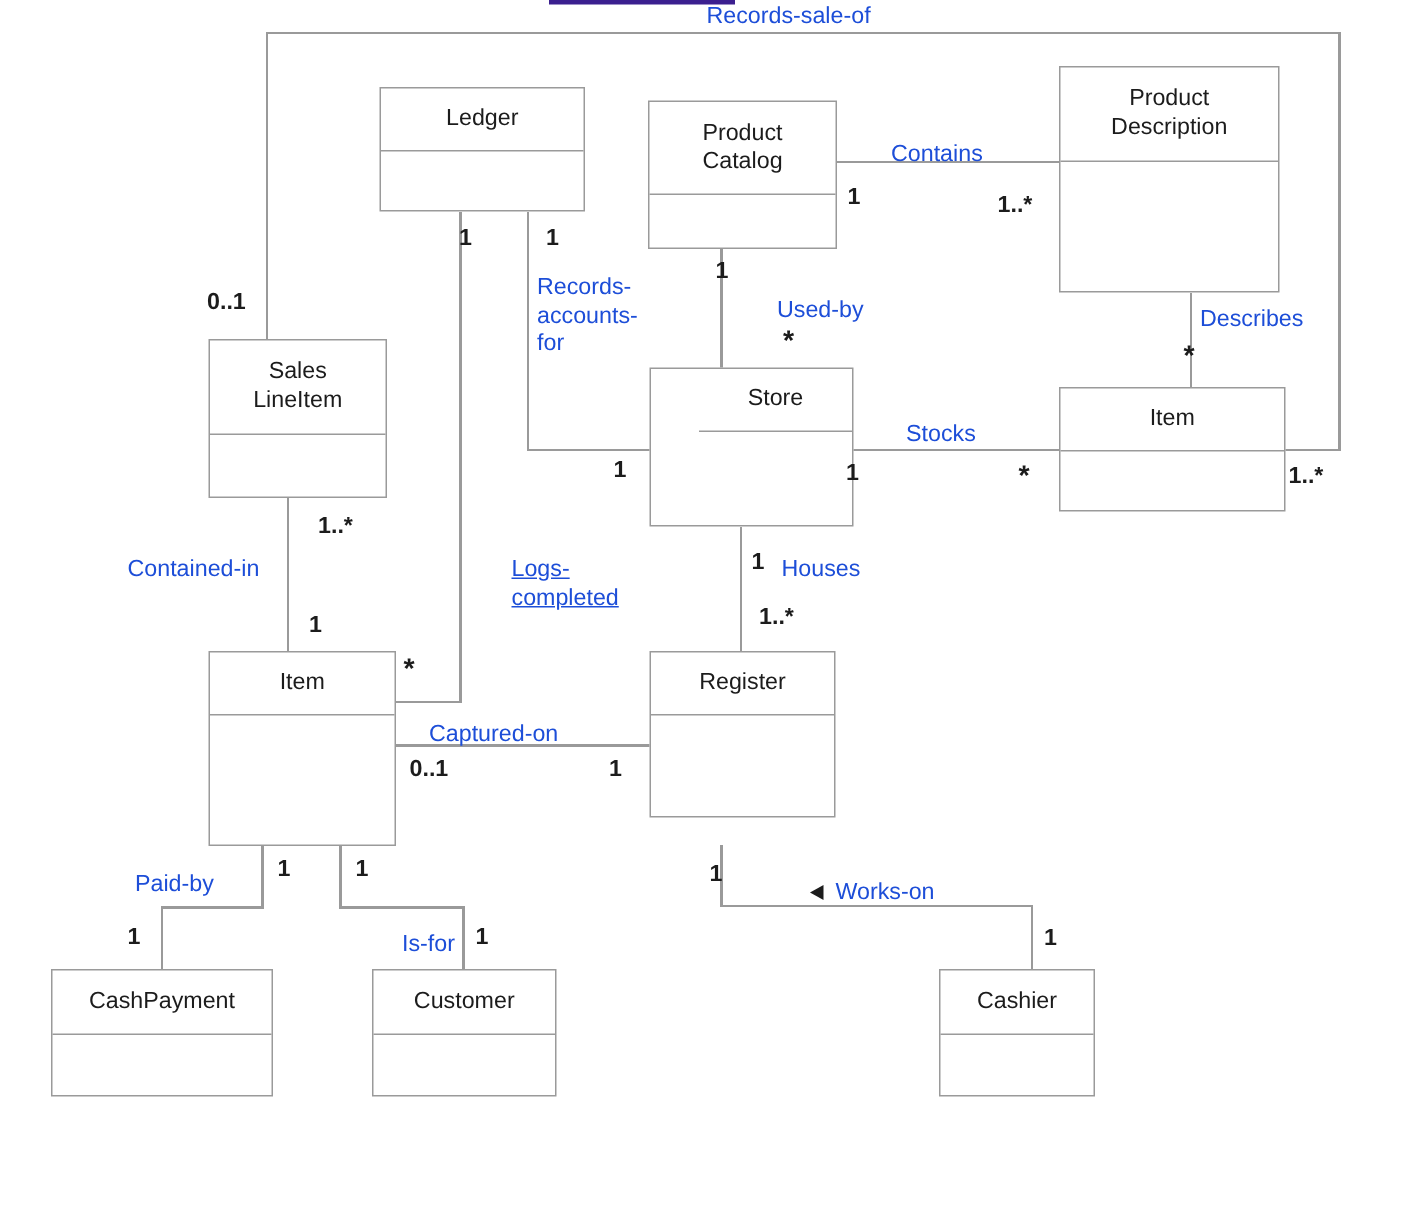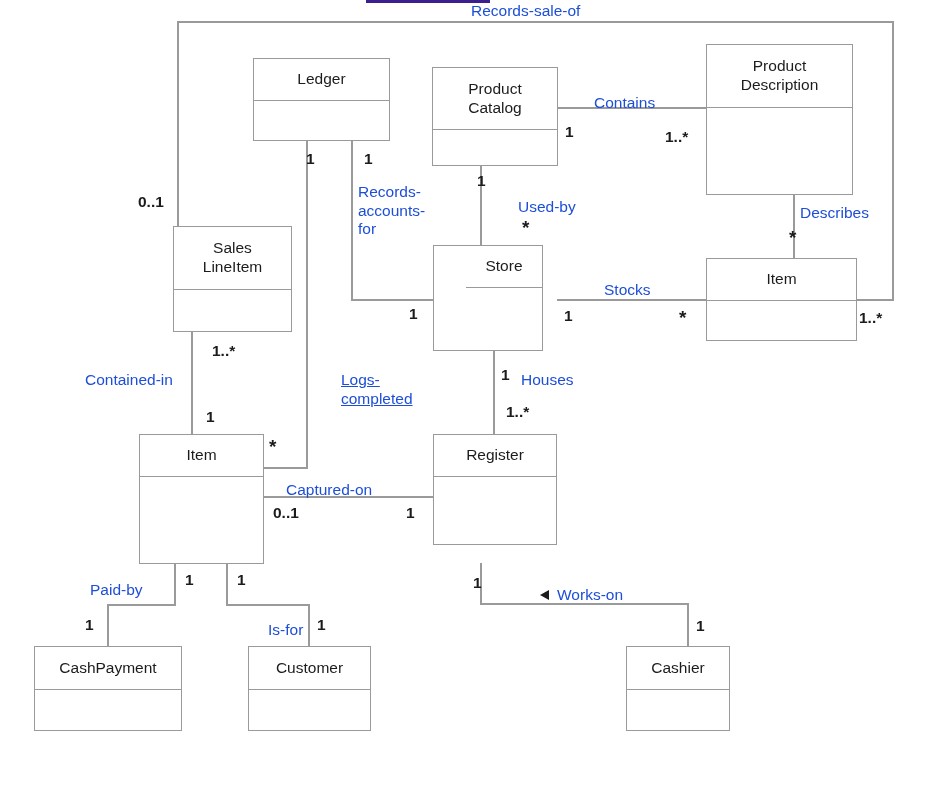--- a/index.html
+++ b/index.html
@@ -134,27 +134,27 @@
 Catalog</div>
     <div class="attr-compartment" style="height:36px;"></div>
   </div>
 
   <div class="uml-class" style="left:706px; top:44px; width:147px; height:151px;">
     <div class="name-compartment" style="height:63px;">Product
 Description</div>
     <div class="attr-compartment" style="height:87px;"></div>
   </div>
 
-  <div class="uml-class" style="left:139px; top:226px; width:119px; height:106px;margin-left:34px;">
+  <div class="uml-class" style="left:139px; top:226px; width:119px; height:106px;">
     <div class="name-compartment" style="height:63px;">Sales
 LineItem</div>
     <div class="attr-compartment" style="height:42px;"></div>
   </div>
 
-  <div class="uml-class" style="left:433px; top:245px; width:110px; height:106px;padding-left:32px;">
+  <div class="uml-class" style="left:433px; top:245px; width:136px; height:106px;padding-left:32px;">
     <div class="name-compartment" style="height:42px;">Store</div>
     <div class="attr-compartment" style="height:63px;"></div>
   </div>
 
   <div class="uml-class" style="left:706px; top:258px; width:151px; height:83px;">
     <div class="name-compartment" style="height:42px;">Item</div>
     <div class="attr-compartment" style="height:40px;"></div>
   </div>
 
   <div class="uml-class" style="left:139px; top:434px; width:125px; height:130px;">

